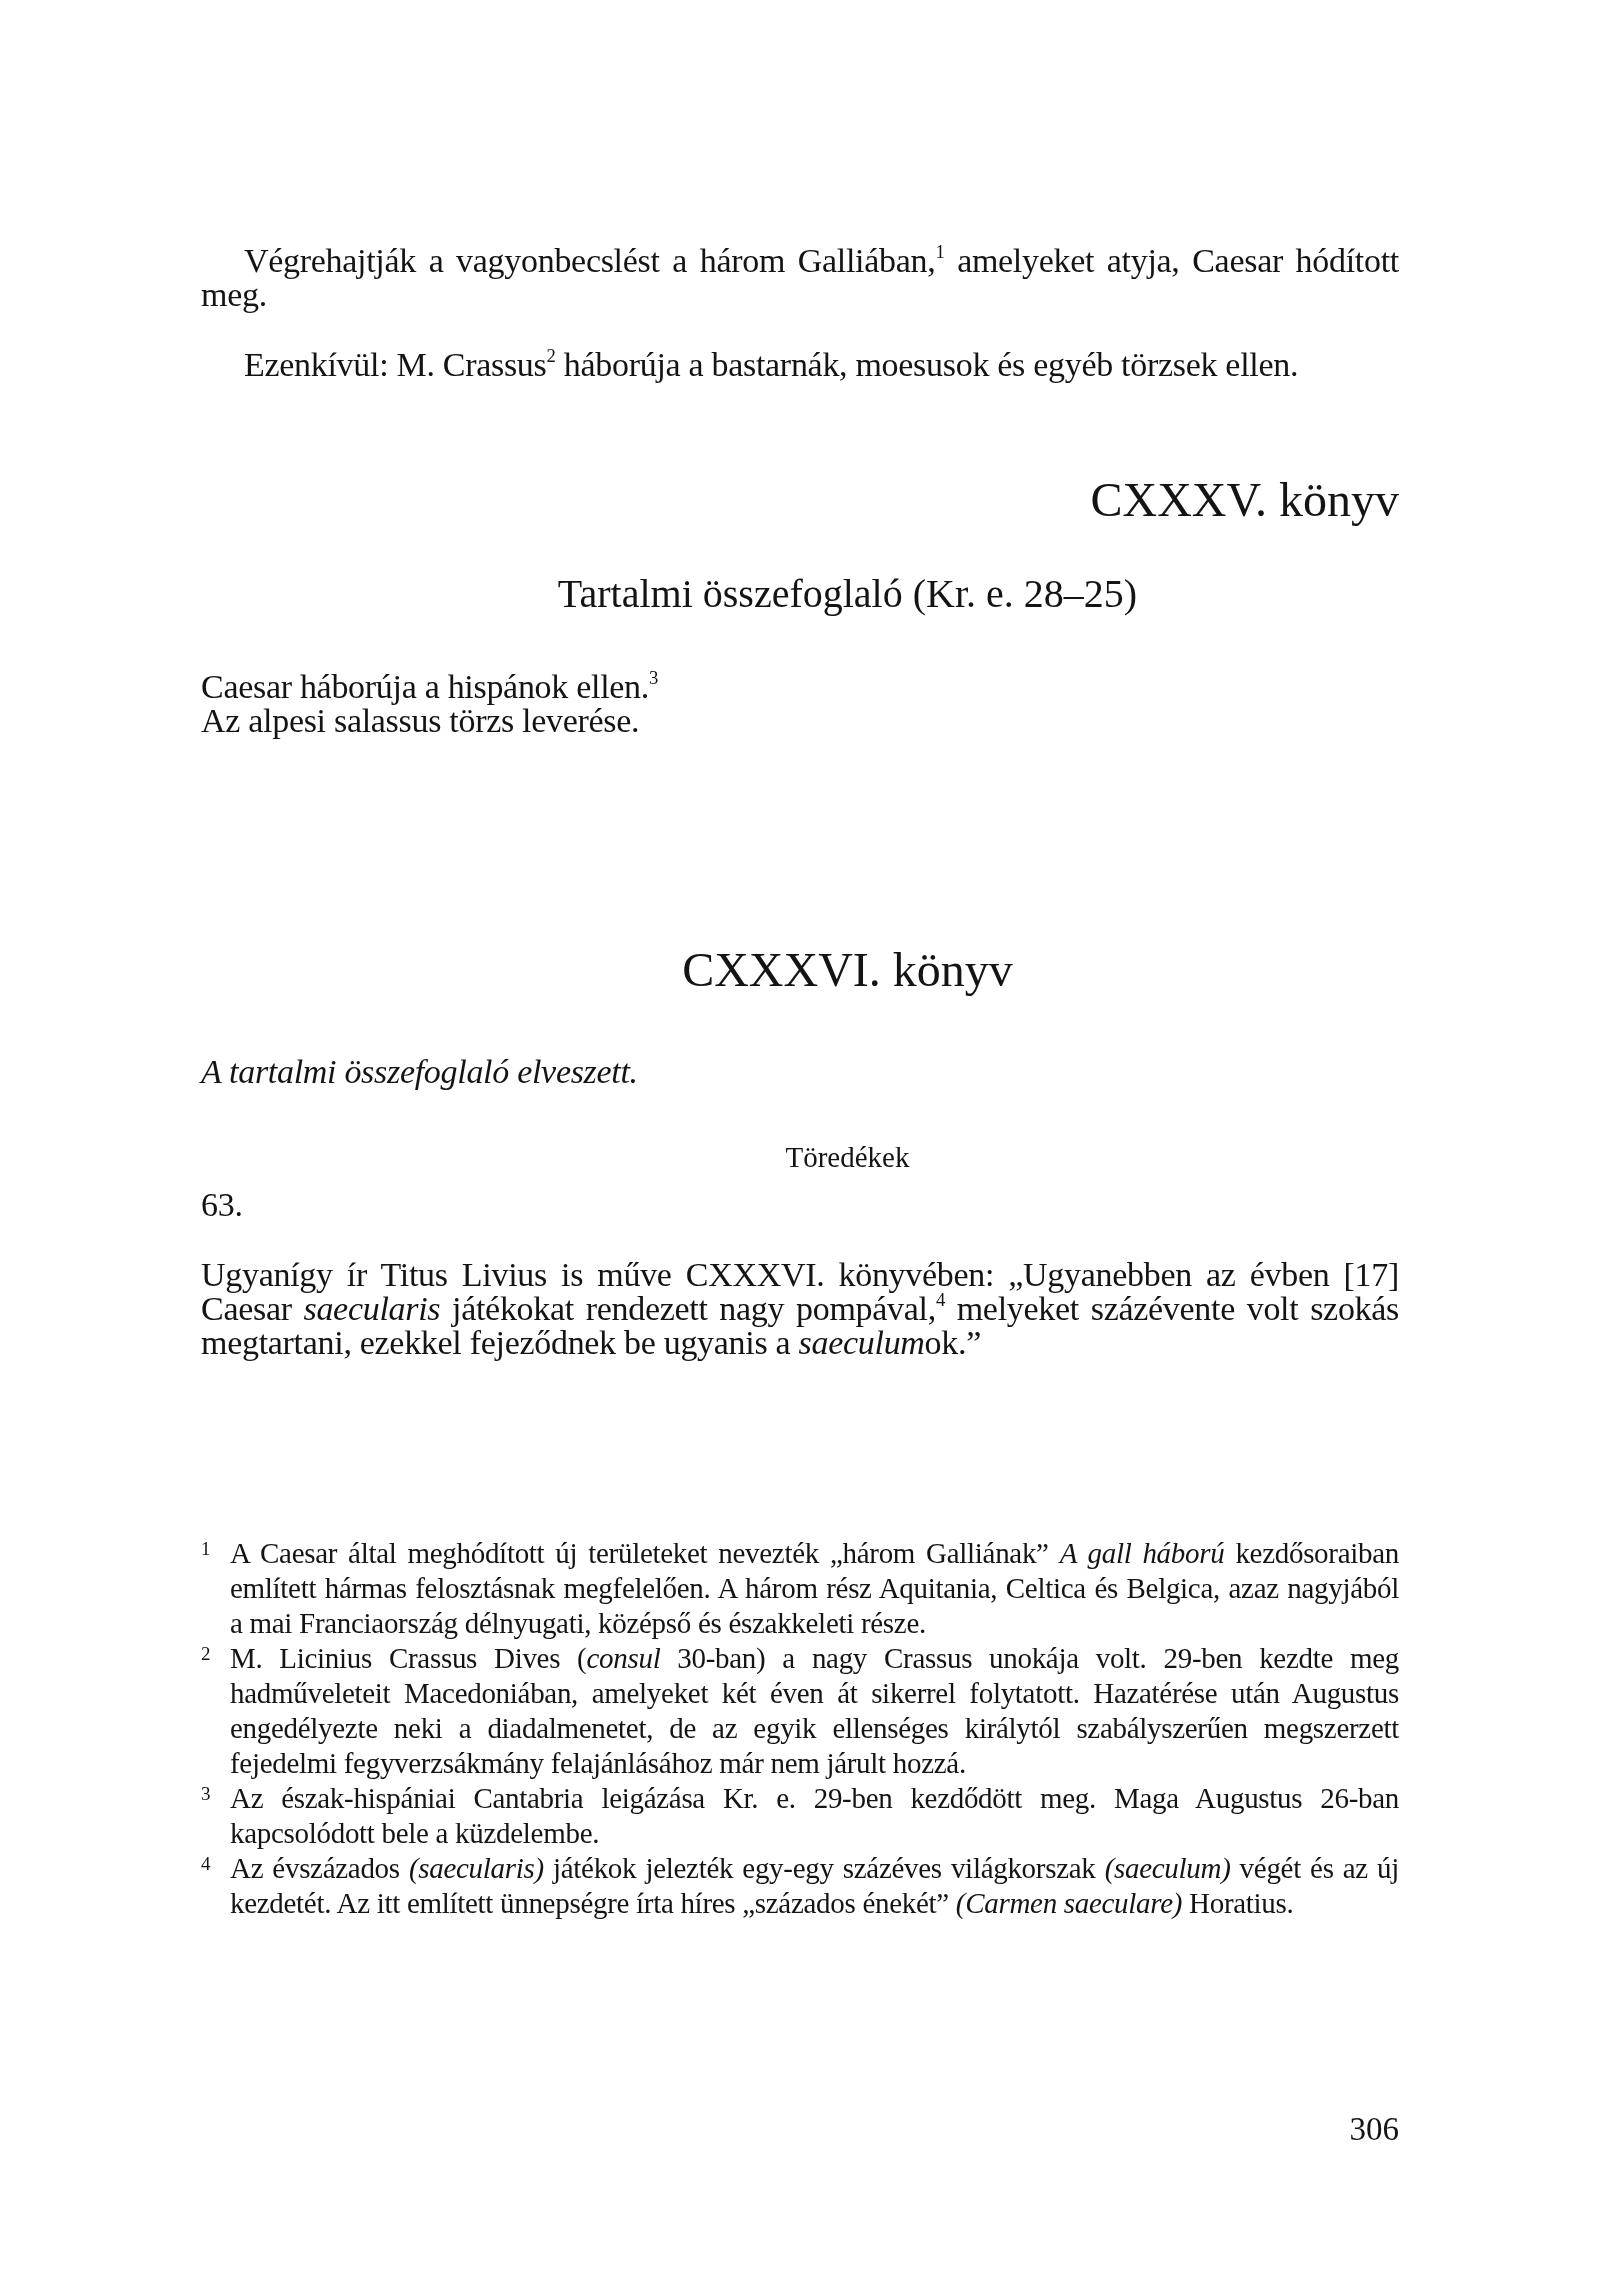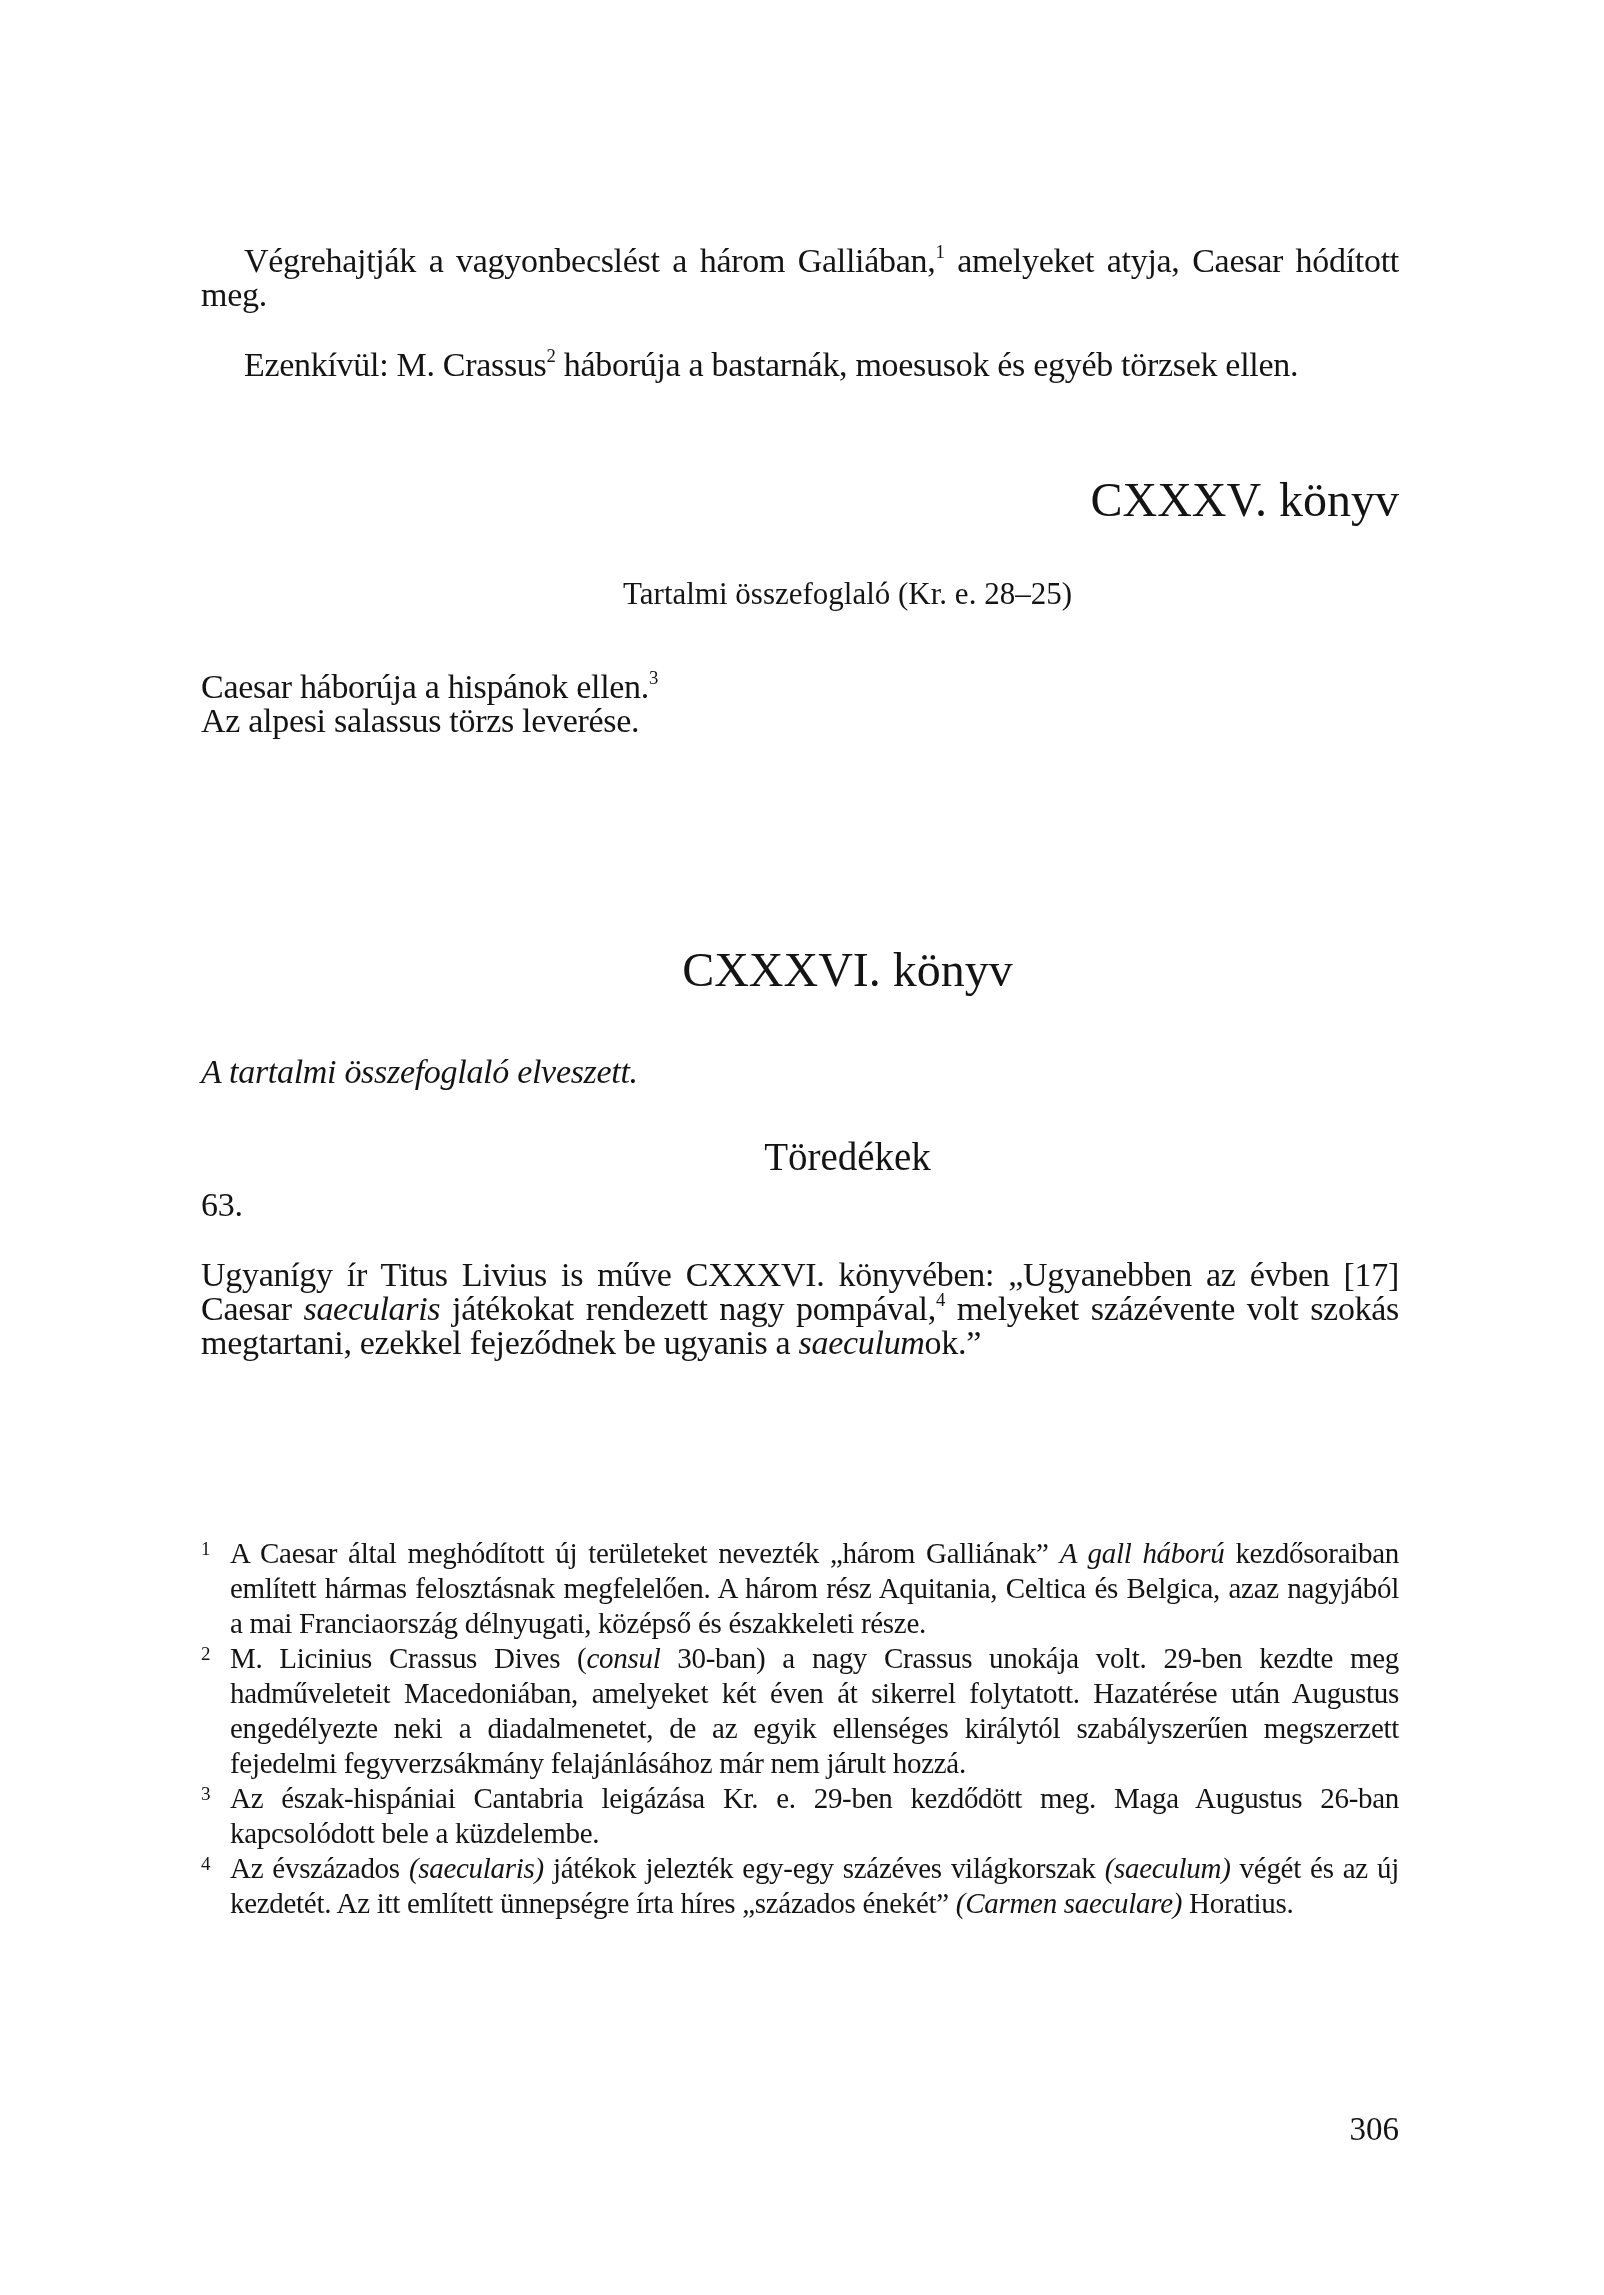--- a/index.html
+++ b/index.html
@@ -42,33 +42,33 @@
 
     
     #intro { position: absolute; top: 208px; left: 0; width: 100%; }
     #h135 {
       position: absolute; top: 472px; left: 0; width: 100%;
       text-align: center; font-size: 48px; line-height: 55px;
       padding-left: 95px; box-sizing: border-box;
     }
     #sub135 {
       position: absolute; top: 575px; left: 0; width: 100%;
-      text-align: center; font-size: 31px; line-height: 38px;
+      text-align: center; font-size: 40px; line-height: 38px;
       padding-left: 95px; box-sizing: border-box;
     }
     #list135 { position: absolute; top: 670px; left: 0; width: 100%; }
     #h136 {
       position: absolute; top: 942px; left: 0; width: 100%;
       text-align: center; font-size: 48px; line-height: 55px;
       padding-left: 95px; box-sizing: border-box;
     }
     #lost136 { position: absolute; top: 1055px; left: 0; width: 100%; }
     #frag-title {
       position: absolute; top: 1138px; left: 0; width: 100%;
-      text-align: center; font-size: 39px; line-height: 38px;
+      text-align: center; font-size: 29px; line-height: 38px;
       padding-left: 95px; box-sizing: border-box;
     }
     #fragment { position: absolute; top: 1188px; left: 0; width: 100%; }
 
     #footnotes {
       position: absolute; top: 1536px; left: 0; width: 100%;
       font-size: 29px; line-height: 35px; letter-spacing: -0.3px;
     }
     .fn {
       position: relative;

